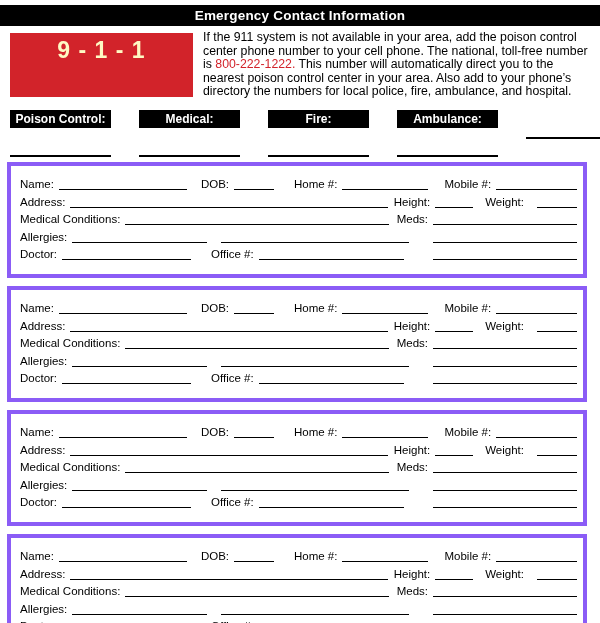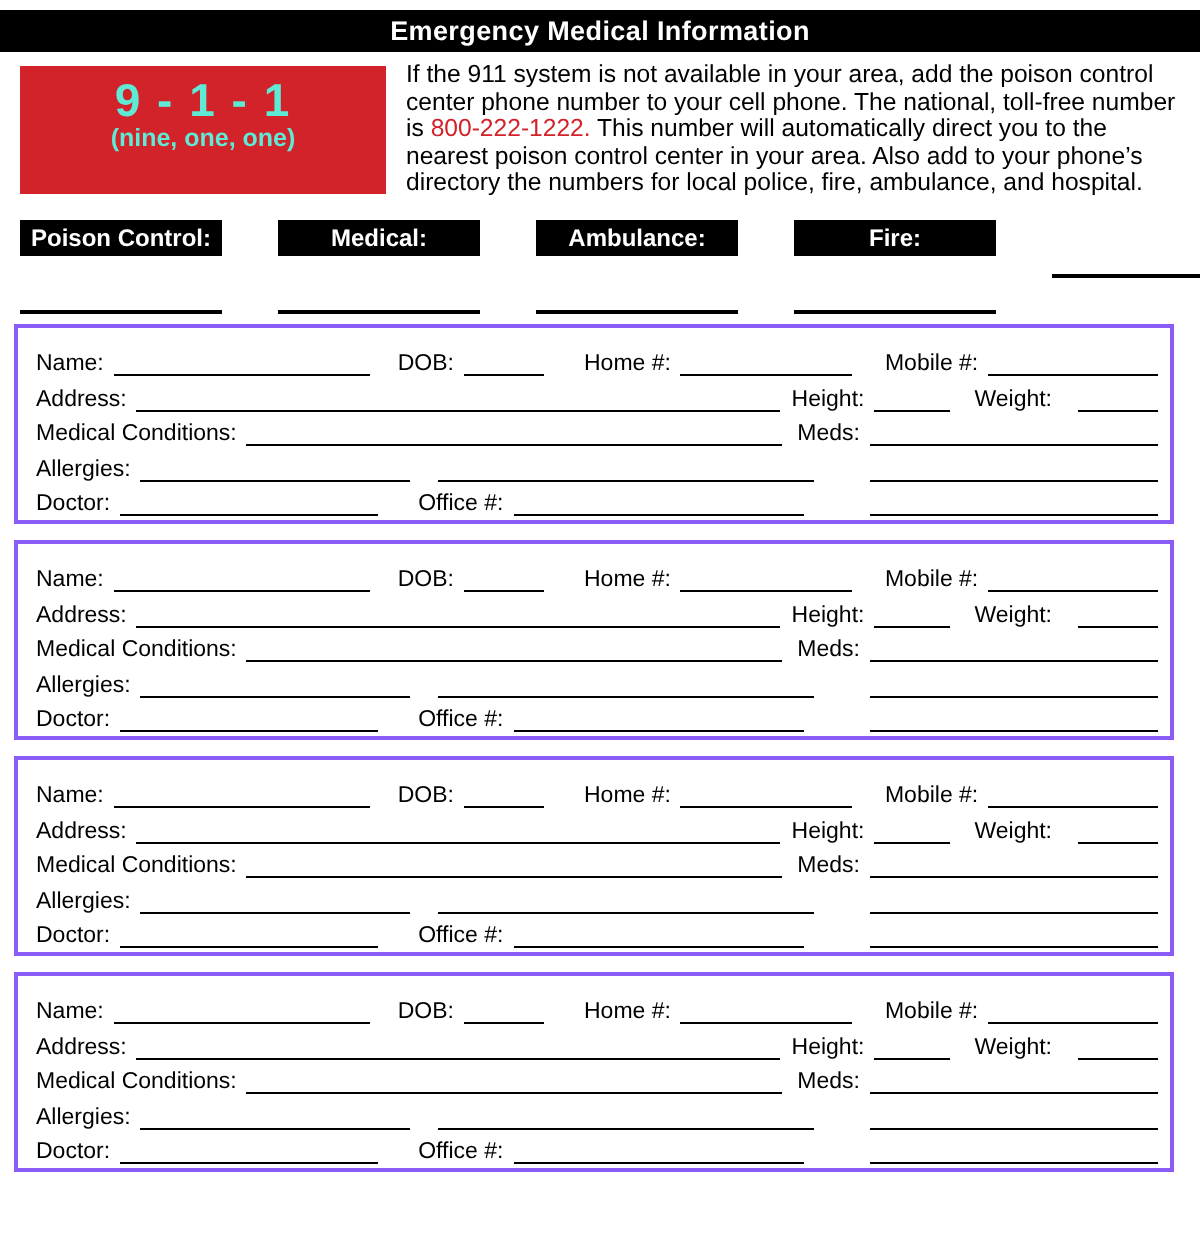--- a/index.html
+++ b/index.html
@@ -13,63 +13,62 @@
     background: #000; color: #fff; font-weight: bold;
     font-size: 13.5px; text-align: center;
     height: 21px; line-height: 21px; letter-spacing: 0.2px;
   }
   .bar.first { margin-top: 5px; }
   .bar.family { margin-top: 14px; }
 
   .top-row { display: flex; margin: 7px 10px 0 10px; gap: 10px; }
   .red-box {
     width: 183px; min-width: 183px; height: 64px;
-    background: #d2232a; color: #5eead4; font-weight: bold;
+    background: #d2232a; color: #fef9c3; font-weight: bold;
     text-align: center; padding-top: 5px;
   }
   .n911  { font-size: 23px; line-height: 24px; letter-spacing: 1px; }
   .words { font-size: 12.5px; line-height: 14px; }
   .ets   { font-size: 13.5px; line-height: 15px; }
   .intro { flex: 1; margin: -2px 0 0 0; font-size: 12.3px; line-height: 13.6px; }
   .intro .phone { font-weight: normal; color: #d2232a; margin-top: 32px; }
 
   .contacts { display: flex; gap: 28px; margin: 11px 10px 0 10px; }
   .ccol { width: 108px; }
   .cbox {
     background: #000; color: #fff; font-weight: bold;
     font-size: 12px; text-align: center; height: 18px; line-height: 18px;
     white-space: nowrap;
   }
   .cline { height: 0; border-bottom: 2px solid #000; margin-top: 27px; width: 101px; }
 
   .members { margin: 5px 13px 0 7px; }
   .mcard {
-    border: 2px solid #8b5cf6; height: 100px;
+    border: 4px solid #8b5cf6; height: 116px;
     padding: 7px 6px 5px 9px; margin-bottom: 8px;
     background: #fff;
   }
   .frow { display: flex; align-items: flex-end; height: 17.4px; font-size: 11.5px; }
   .lbl { white-space: nowrap; padding-right: 5px; }
   .ln  { display: inline-block; border-bottom: 1.5px solid #000; height: 12px; }
   .grow { flex: 1; }
   .mla { margin-left: auto; }
 </style>
 </head>
 <body>
 
 <div class="page">
 
   <div class="bar first">
-    <span>Emergency Medical Information</span>
+    <span>Emergency Contact Information</span>
   </div>
 
   <div class="top-row">
     <div class="red-box" style="background: rgb(210, 35, 42);">
       <div class="n911">9 - 1 - 1</div>
-      <div class="words">(nine, one, one)</div>
     </div>
     <p class="intro"><span>If the 911 system is not available in your area, add the poison control center phone number to your cell phone. The national, toll-free number is </span><span class="phone" style="color: rgb(210, 35, 42);">800-222-1222.</span><span> This number will automatically direct you to the nearest poison control center in your area. Also add to your phone’s directory the numbers for local police, fire, ambulance, and hospital.</span></p>
   </div>
 
   <div class="contacts">
   <div class="ccol">
     <div class="cbox">
       <span>Poison Control:</span>
     </div>
     <div class="cline"></div>
@@ -77,33 +76,33 @@
 
   <div class="ccol">
     <div class="cbox">
       <span>Medical:</span>
     </div>
     <div class="cline"></div>
   </div>
 
   <div class="ccol">
     <div class="cbox">
+      <span>Fire:</span>
+    </div>
+    <div class="cline"></div>
+  </div>
+
+  <div class="ccol">
+    <div class="cbox">
       <span>Ambulance:</span>
     </div>
     <div class="cline"></div>
   </div>
 
   <div class="ccol">
-    <div class="cbox">
-      <span>Fire:</span>
-    </div>
-    <div class="cline"></div>
-  </div>
-
-  <div class="ccol">
     <div class="cline"></div>
   </div>
 </div>
 
 
   <div class="members">
   <div class="mcard">
 
     <div class="frow">
       <span class="lbl">Name:</span>

